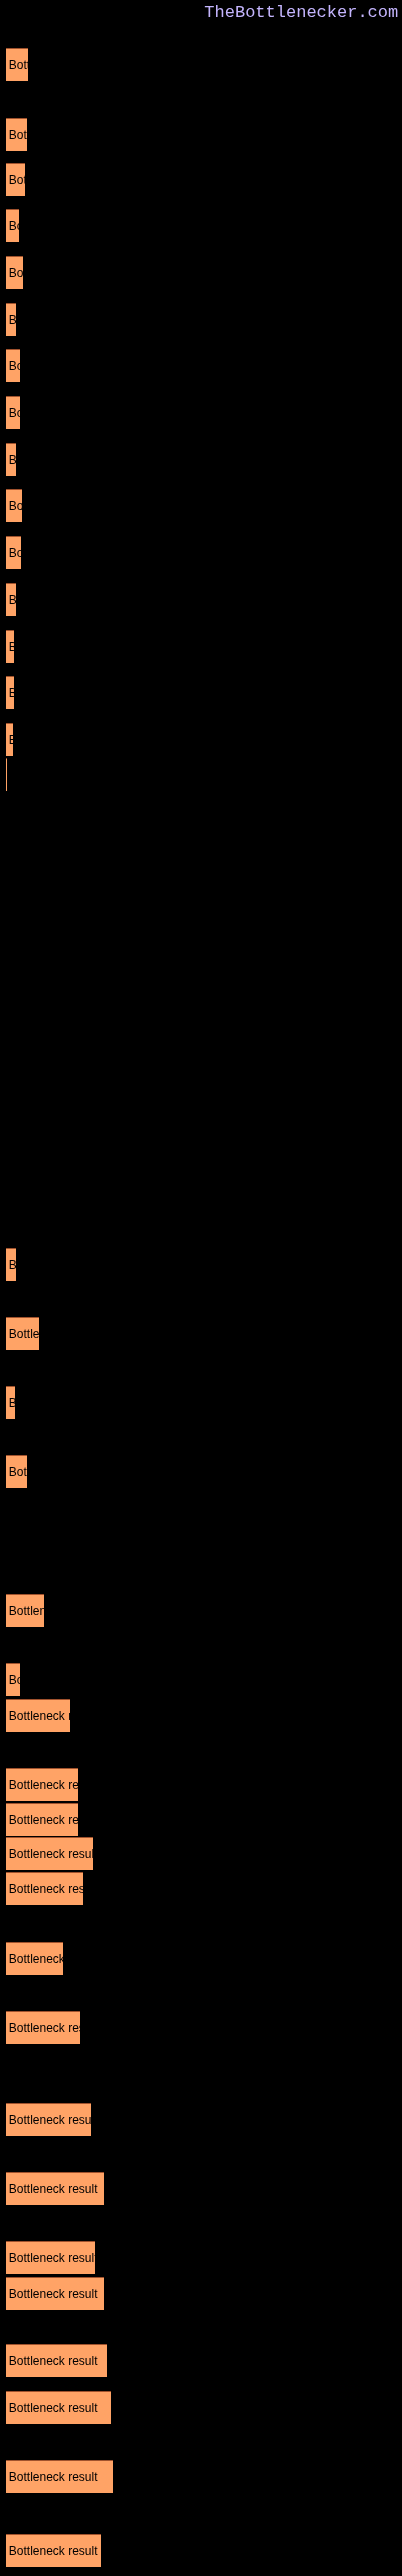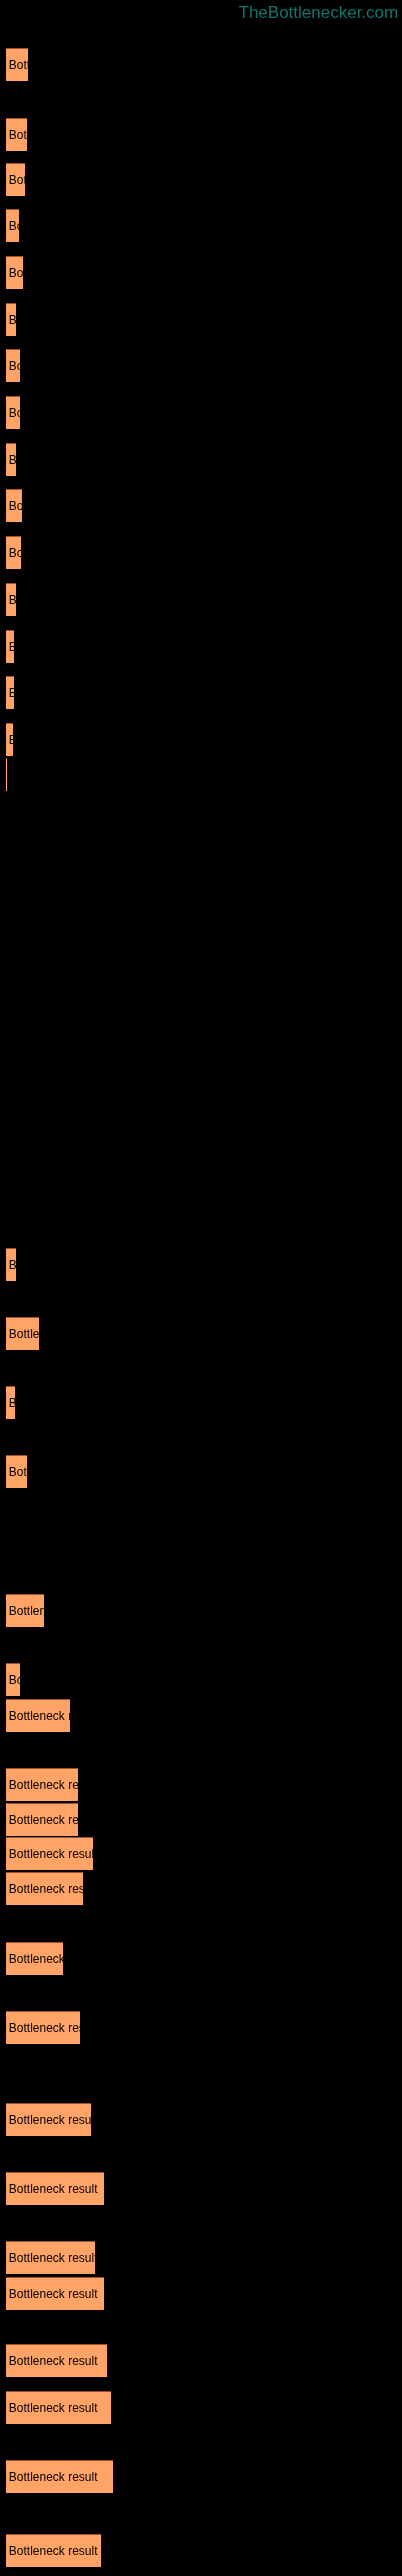--- a/index.html
+++ b/index.html
@@ -18,23 +18,23 @@
     position: absolute;
     inset: 0;
     width: 403px;
     height: 2576px;
     background: #000000;
   }
   .watermark {
     position: absolute;
     right: 4.8px;
     top: 1.6px;
-    color: #0f766e;
+    color: #c4b5fd;
     font-size: 17px;
-    font-family: Liberation Sans, sans-serif;
+    font-family: Liberation Mono, monospace;
     letter-spacing: 0px;
     white-space: nowrap;
     line-height: 21px;
   }
   .plot {
     position: absolute;
     left: 0;
     top: 0;
     width: 403px;
     height: 2576px;

